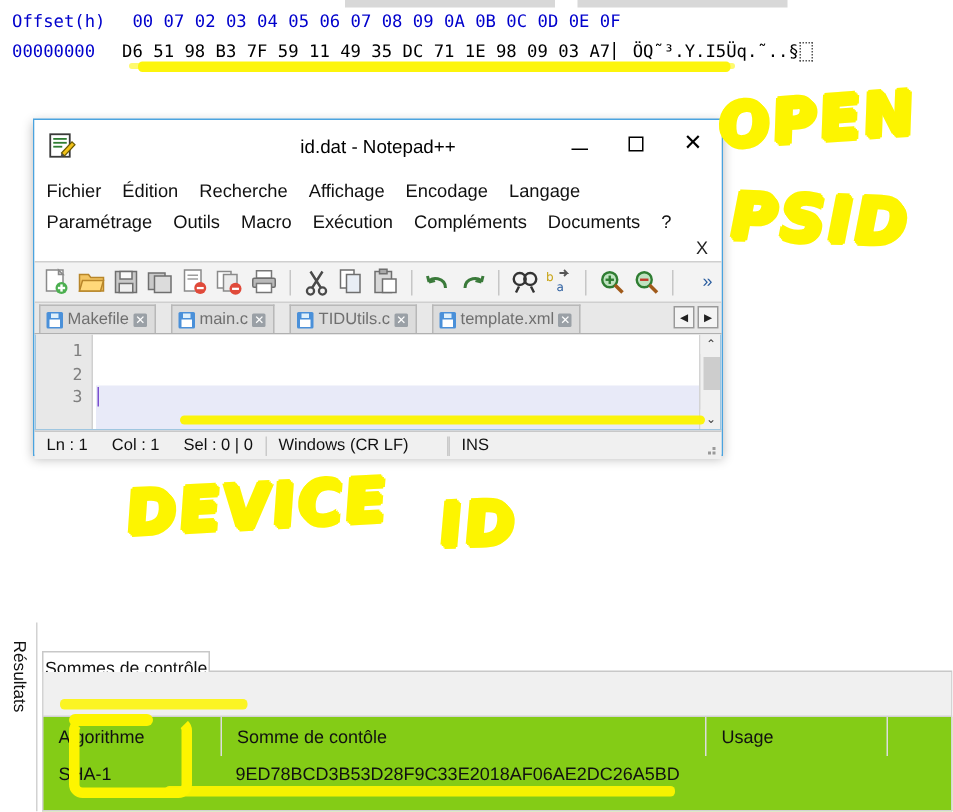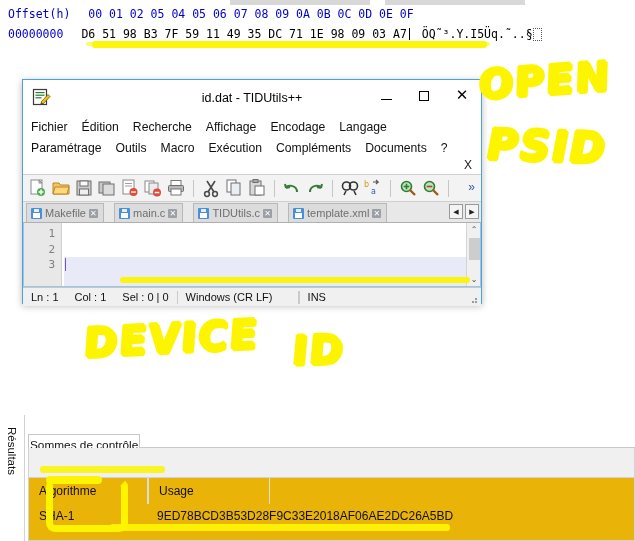--- a/index.html
+++ b/index.html
@@ -228,21 +228,21 @@
     font-size:11.8px; color:#111;
     background:#ffffff;
     border:1px solid #c8c8c8; border-bottom:1px solid #ffffff;
   }
   .res-toolbar {
     position:absolute; left:28px; top:33px; right:0; height:30px;
     background:#f0f0f0; border:1px solid #d3d3d3; border-top:none;
   }
   .res-table {
     position:absolute; left:28px; top:63px; right:0; bottom:0;
-    background:#eab308; border:1px solid #d3d3d3; border-top:none;
+    background:#84cc16; border:1px solid #d3d3d3; border-top:none;
   }
   .res-head {
     display:flex; height:26px; align-items:center;
     font-size:12px; color:#111;
   }
   .res-head .c { height:26px; display:flex; align-items:center; padding-left:10px; }
   .res-head .vline { width:1px; height:26px; background:#dcdcdc; }
   .res-row { display:flex; height:24px; align-items:center; font-size:12px; color:#111; }
   .res-row .c { height:24px; display:flex; align-items:center; padding-left:10px; }
   .col-algo { width:118px; }
@@ -275,39 +275,39 @@
 <body>
 
 <div id="root">
 
   <div class="hex-area">
     <div class="hex-tabstrip">
       <div class="tseg" style="left:230px;width:140px;"></div>
       <div class="tseg" style="left:385px;width:140px;"></div>
     </div>
 
-    <div class="hex-header"><span>Offset(h)</span><span style="display:inline-block;width:18px"></span><span>00 01 02 05 04 05 06 07 08 09 0A 0B 0C 0D 0E 0F</span></div>
+    <div class="hex-header"><span>Offset(h)</span><span style="display:inline-block;width:18px"></span><span>00 07 02 03 04 05 06 07 08 09 0A 0B 0C 0D 0E 0F</span></div>
 
     <div class="hex-row"><span class="hex-offset">00000000</span><span style="display:inline-block;width:18px"></span><span class="hex-bytes">D6 51 98 B3 7F 59 11 49 35 DC 71 1E 98 09 03 A7</span><span class="hex-caret"></span><span style="display:inline-block;width:10px"></span><span class="hex-ascii">ÖQ˜³.Y.I5Üq.˜..§</span><span class="ascii-box"></span></div>
 
     <div class="hl-hexbytes grain"></div>
   </div>
 
   <div class="npp">
 
     <div class="npp-title">
       <svg class="npp-icon" viewBox="0 0 19 19">
         <rect x="1.5" y="1.5" width="13" height="15" fill="#fff" stroke="#3a3a3a" stroke-width="1.2"></rect>
         <rect x="3.5" y="4" width="9" height="1.2" fill="#2f7d32"></rect>
         <rect x="3.5" y="6.6" width="9" height="1.2" fill="#2f7d32"></rect>
         <rect x="3.5" y="9.2" width="6" height="1.2" fill="#2f7d32"></rect>
         <path d="M9 14 L16 6.5 L18 8.5 L11 16 Z" fill="#f2c21a" stroke="#6b5a00" stroke-width=".8"></path>
         <path d="M9 14 L11 16 L8.4 16.6 Z" fill="#4a4a4a"></path>
       </svg>
-      <div class="npp-title-text">id.dat - TIDUtils++</div>
+      <div class="npp-title-text">id.dat - Notepad++</div>
       <div class="win-btns">
         <div class="win-btn min">
             <span></span>
           </div>
         <div class="win-btn max">
             <span></span>
           </div>
         <div class="win-btn close">
             <span>✕</span>
           </div>
@@ -541,20 +541,21 @@
         <span>Sommes de contrôle</span>
       </div>
     </div>
 
     <div class="res-toolbar"></div>
 
     <div class="res-table">
       <div class="res-head">
         <div class="c col-algo">Algorithme</div>
         <div class="vline"></div>
+        <div class="c col-sum">Somme de contôle</div>
         <div class="vline"></div>
         <div class="c col-usage">Usage</div>
         <div class="vline"></div>
       </div>
       <div class="res-row">
         <div class="c col-algo">SHA-1</div>
         <div class="c col-sum">9ED78BCD3B53D28F9C33E2018AF06AE2DC26A5BD</div>
         <div class="c col-usage"></div>
       </div>
     </div>

